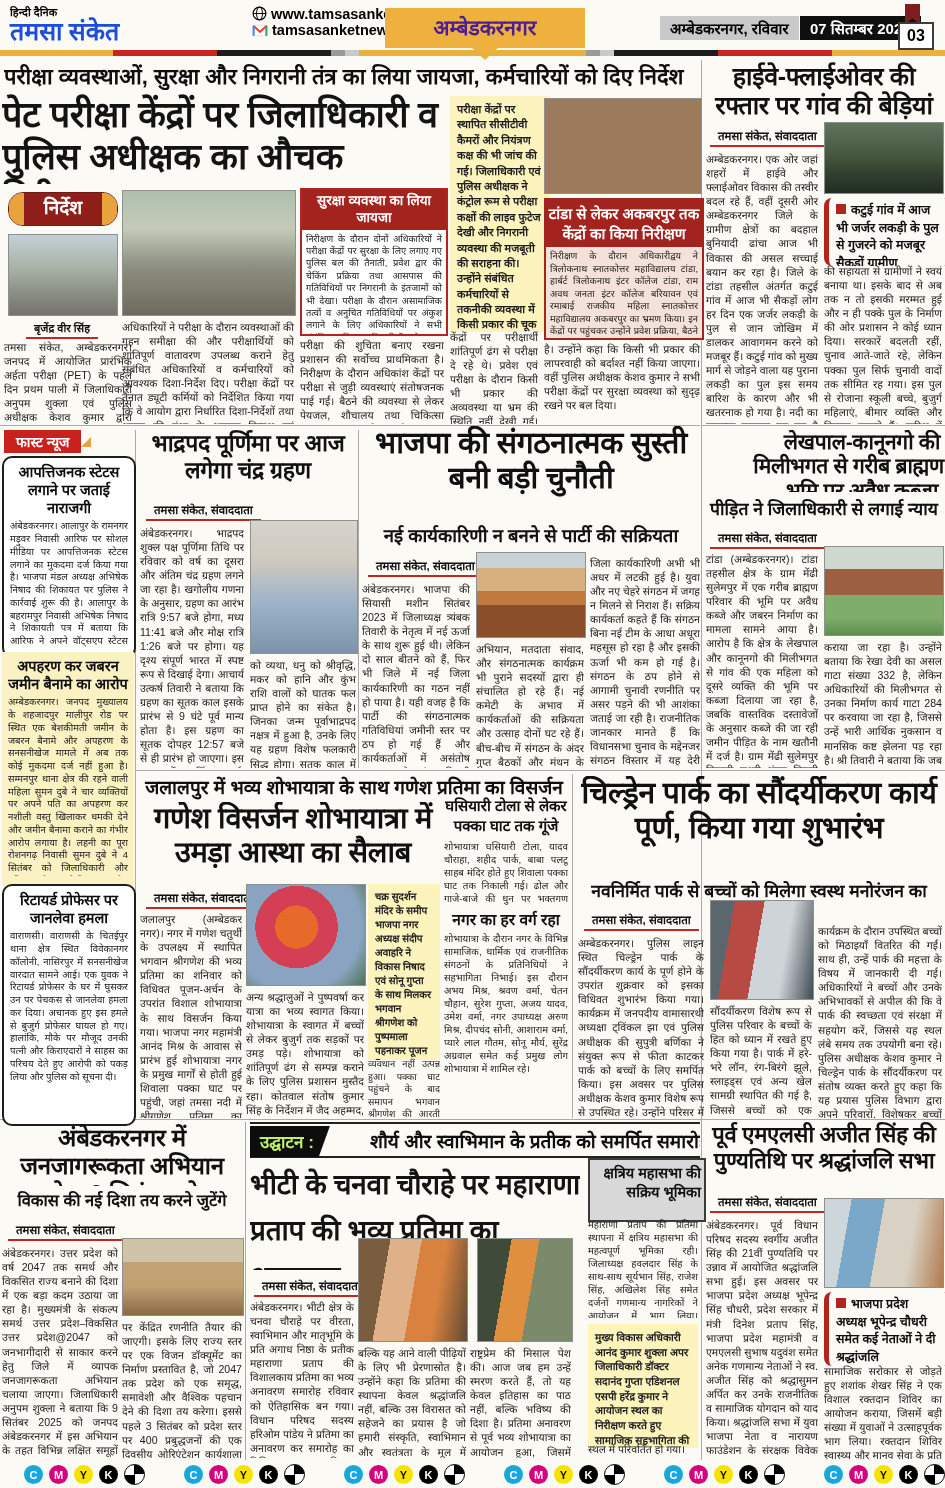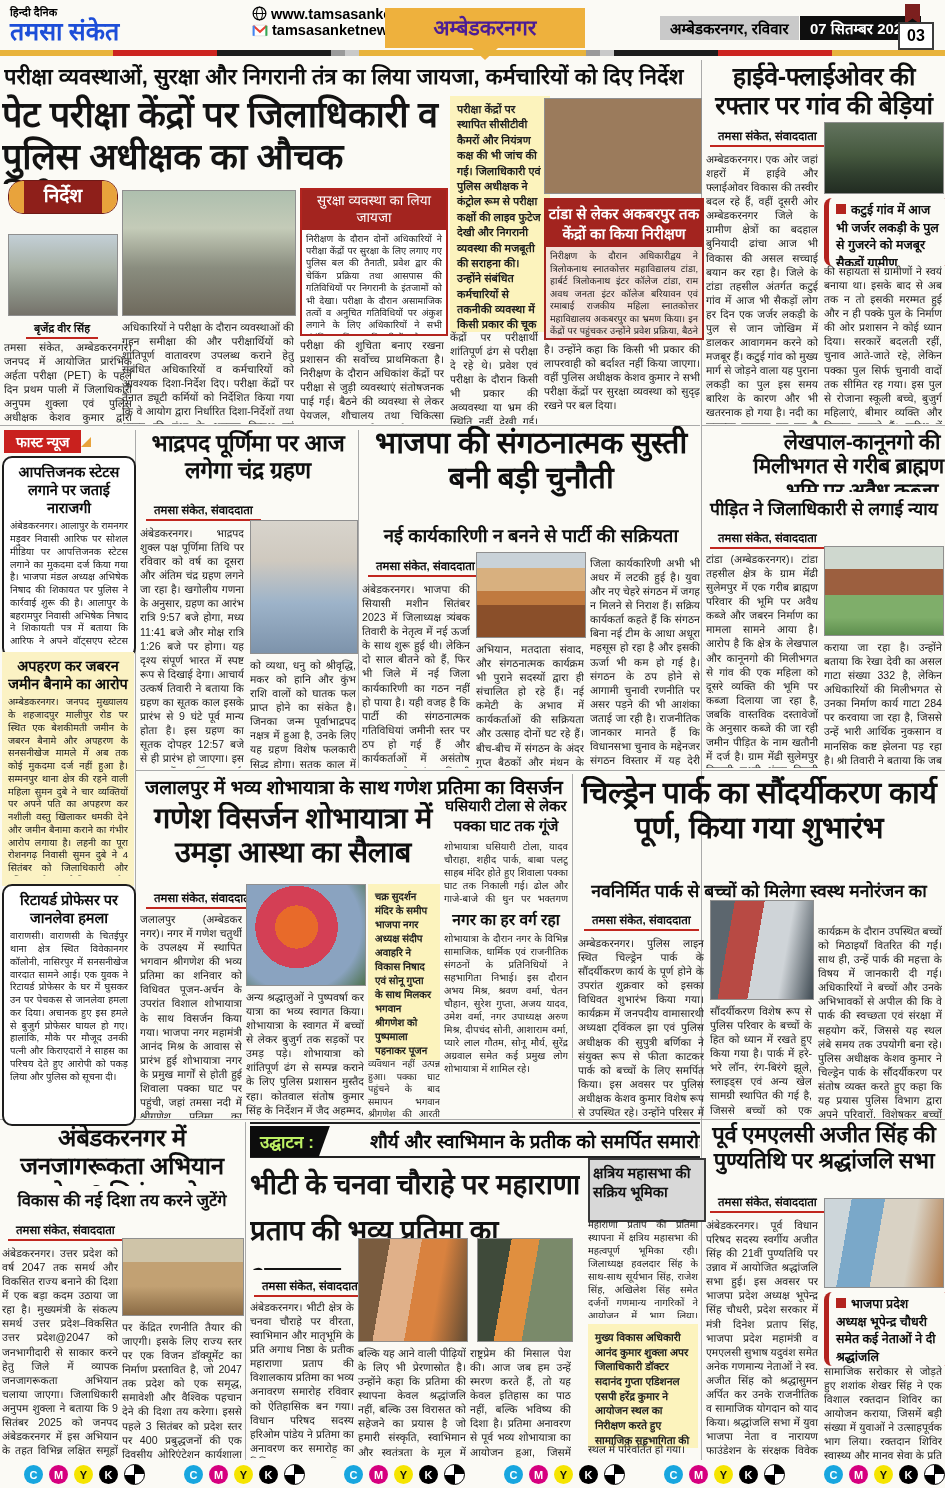--- a/index.html
+++ b/index.html
@@ -7,34 +7,34 @@
   .abs{position:absolute;}
   .bt{font-size:10.6px;line-height:1.33;text-align:justify;color:#1c1c1c;overflow:hidden;}
   .hl{font-weight:bold;color:#131313;line-height:1.16;letter-spacing:-.3px;overflow:hidden;}
   .kick{font-weight:bold;color:#0e0e0e;overflow:hidden;white-space:nowrap;}
   .by{font-weight:bold;font-size:11.5px;color:#101010;border-bottom:2.5px solid #c1271f;display:inline-block;padding:0 8px 2px;}
   .ph{overflow:hidden;border:1px solid #8f8f8f;}
   .vl{background:#aaa;width:1px;}
   .hrz{background:#aaa;height:1px;}
   .note-y{background:#fcf3bd;font-weight:bold;font-size:11px;line-height:1.4;padding:6px 7px;color:#1f1f1f;overflow:hidden;}
   .box-red{border:2px solid #b3241f;background:#fff;overflow:hidden;}
-  .bh{background:#a3241f;color:#fff;font-weight:normal;text-align:center;font-size:13.5px;line-height:1.25;padding:3px 2px;}
+  .bh{background:#a3241f;color:#fff;font-weight:bold;text-align:center;font-size:13.5px;line-height:1.25;padding:3px 2px;}
   .box-tanda{border:2px solid #a3241f;background:#f4e2da;overflow:hidden;}
   .bh2{background:#a3241f;color:#fff;font-weight:bold;text-align:center;font-size:15px;line-height:1.3;padding:4px 2px;}
   .pill{display:flex;border-radius:15px;overflow:hidden;border:1px solid #6e1a16;}
   .pill .gold{width:15px;background:#e8a33c;}
   .pill .core{flex:1;background:#8e1f1a;color:#fff;font-weight:bold;font-size:19px;text-align:center;line-height:30px;}
   .fn-label{background:#c9211e;color:#fff;font-weight:bold;font-size:14px;padding:2px 12px;display:inline-block;}
   .fn-fold{width:0;height:0;border-left:10px solid transparent;border-bottom:10px solid #e8a33c;display:inline-block;}
   .fn-box{border:2px solid #1d1d1d;border-radius:10px;padding:5px 6px;background:#fff;overflow:hidden;}
   .fn-box.yellow{background:#fbf2c4;border:none;border-radius:0;}
   .fn-title{font-weight:bold;font-size:14.5px;text-align:center;line-height:1.25;color:#0e0e0e;margin-bottom:3px;}
   .pq{border-left:5px solid #b3241f;border-right:5px solid #b3241f;border-radius:8px;padding:4px 7px;font-weight:bold;font-size:12.5px;line-height:1.4;color:#0f0f0f;overflow:hidden;}
   .sq{display:inline-block;width:10px;height:10px;background:#b3241f;margin-right:5px;}
-  .gray-box{border:2px solid #3a3a3a;background:#d8d8d8;font-weight:bold;text-align:left;font-size:14.5px;line-height:1.3;padding:4px 3px;color:#111;overflow:hidden;}
+  .gray-box{border:2px solid #3a3a3a;background:#d8d8d8;font-weight:bold;text-align:right;font-size:14.5px;line-height:1.3;padding:4px 3px;color:#111;overflow:hidden;}
   .udg{background:#0d0d0d;color:#bef264;font-weight:bold;font-size:17px;padding:4px 16px 4px 10px;clip-path:polygon(0 0,100% 0,86% 100%,0 100%);}
   .subhl{font-weight:bold;text-align:center;color:#101010;overflow:hidden;}
   .cm{width:19px;height:19px;border-radius:50%;color:#fff;font-weight:bold;font-size:11px;display:inline-flex;align-items:center;justify-content:center;margin-right:6px;}
   .c-c{background:#18a6df;}.c-m{background:#d6007f;}.c-y{background:#f5e400;color:#111;}.c-k{background:#000;}
   .reg{display:inline-block;width:19px;height:19px;border-radius:50%;border:1px solid #000;background:conic-gradient(#000 0 90deg,#fff 0 180deg,#000 0 270deg,#fff 0 360deg);vertical-align:top;}
   .marks{display:flex;align-items:center;}
   .banner{background:#eeb13d;text-align:center;font-weight:bold;font-size:21px;line-height:40px;color:#4c1d95;}
   .tri{width:0;height:0;border-left:13px solid transparent;border-right:13px solid transparent;border-top:12px solid #eeb13d;}
   .headbar{background:linear-gradient(90deg,#e8b33c 0 12%,#cc2420 12% 23%,#1d1d1d 23% 35%,#9a9a9a 35% 36.5%,#c9c9c9 36.5% 38%,#e8b33c 38% 62%,#9a9a9a 62% 63.5%,#c9c9c9 63.5% 65%,#1d1d1d 65% 76%,#cc2420 76% 88%,#e8b33c 88% 100%);}
   .mast-name{font-family:"Liberation Serif","DejaVu Serif",serif;font-weight:bold;font-size:25px;color:#1d4ed8;line-height:1;}
@@ -102,21 +102,21 @@
   <div class="abs hrz" style="left:702px;top:425px;width:243px;"></div>
   <div class="abs vl" style="left:135px;top:430px;height:688px;"></div>
   <div class="abs vl" style="left:358px;top:430px;height:338px;"></div>
   <div class="abs vl" style="left:572px;top:774px;height:344px;"></div>
   <div class="abs vl" style="left:245px;top:1122px;height:338px;"></div>
 
   <div>
     <div class="abs kick" style="left:4px;top:60px;width:700px;height:30px;font-size:22px;">परीक्षा व्यवस्थाओं, सुरक्षा और निगरानी तंत्र का लिया जायजा, कर्मचारियों को दिए निर्देश</div>
     <div class="abs hl" style="left:2px;top:94px;width:440px;height:90px;font-size:36px;">पेट परीक्षा केंद्रों पर जिलाधिकारी व पुलिस अधीक्षक का औचक निरीक्षण</div>
 
-    <div class="abs pill" style="left:8px;top:180px;width:108px;height:32px;">
+    <div class="abs pill" style="left:8px;top:192px;width:108px;height:32px;">
       <span class="gold"></span>
       <span class="core">निर्देश</span>
       <span class="gold"></span>
     </div>
     <div class="abs ph ph-yard" style="left:8px;top:234px;width:108px;height:80px;"></div>
     <div class="abs" style="left:2px;top:318px;width:120px;text-align:center;">
       <span class="by" style="font-size:11px;">बृजेंद्र वीर सिंह</span>
     </div>
     <div class="abs bt" style="left:4px;top:340px;width:128px;height:84px;">तमसा संकेत, अम्बेडकरनगर। जनपद में आयोजित प्रारंभिक अर्हता परीक्षा (PET) के पहले दिन प्रथम पाली में जिलाधिकारी अनुपम शुक्ला एवं पुलिस अधीक्षक केशव कुमार द्वारा विभिन्न परीक्षा केंद्रों का औचक निरीक्षण किया गया।</div>
 

